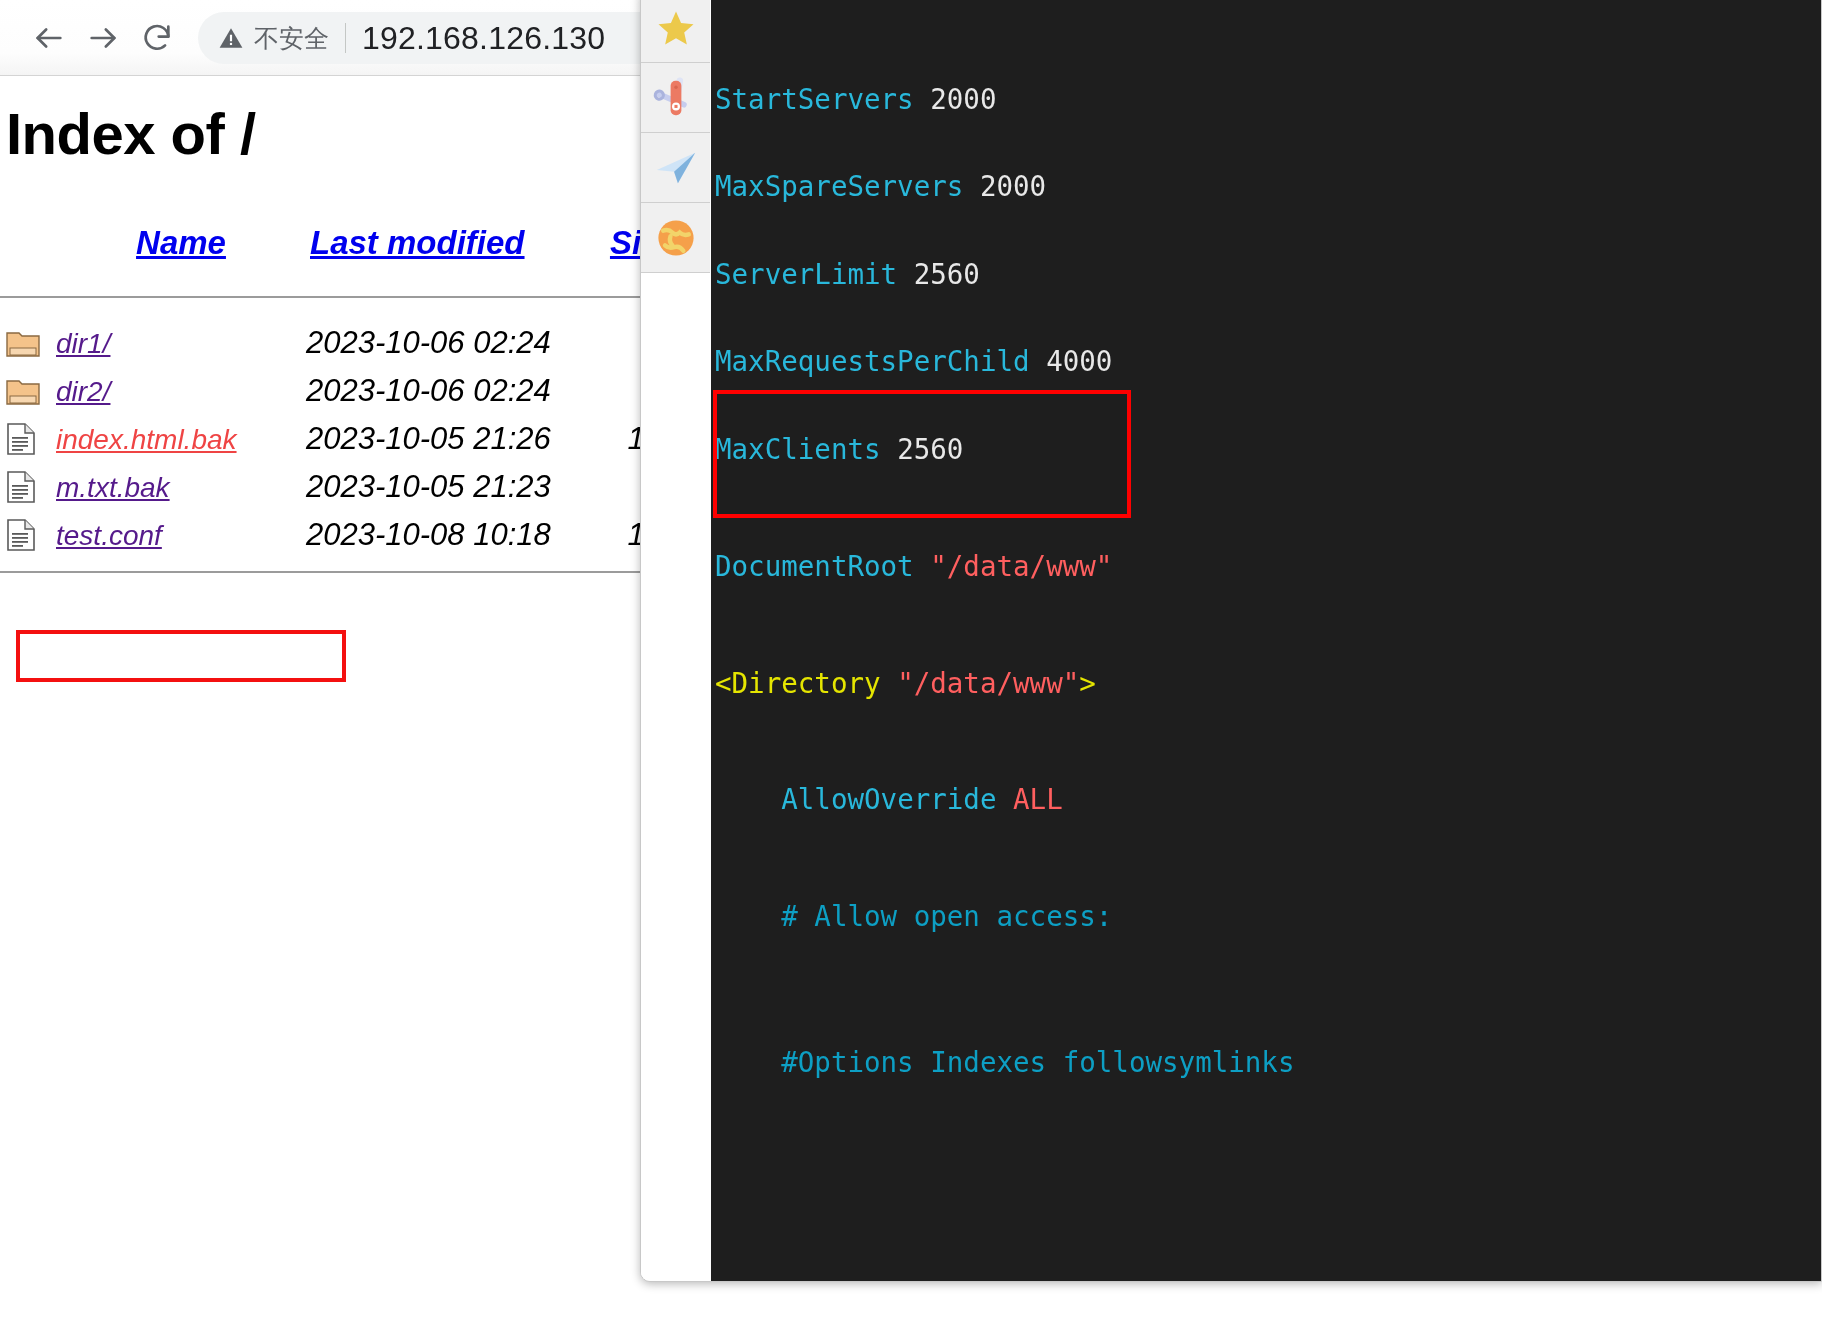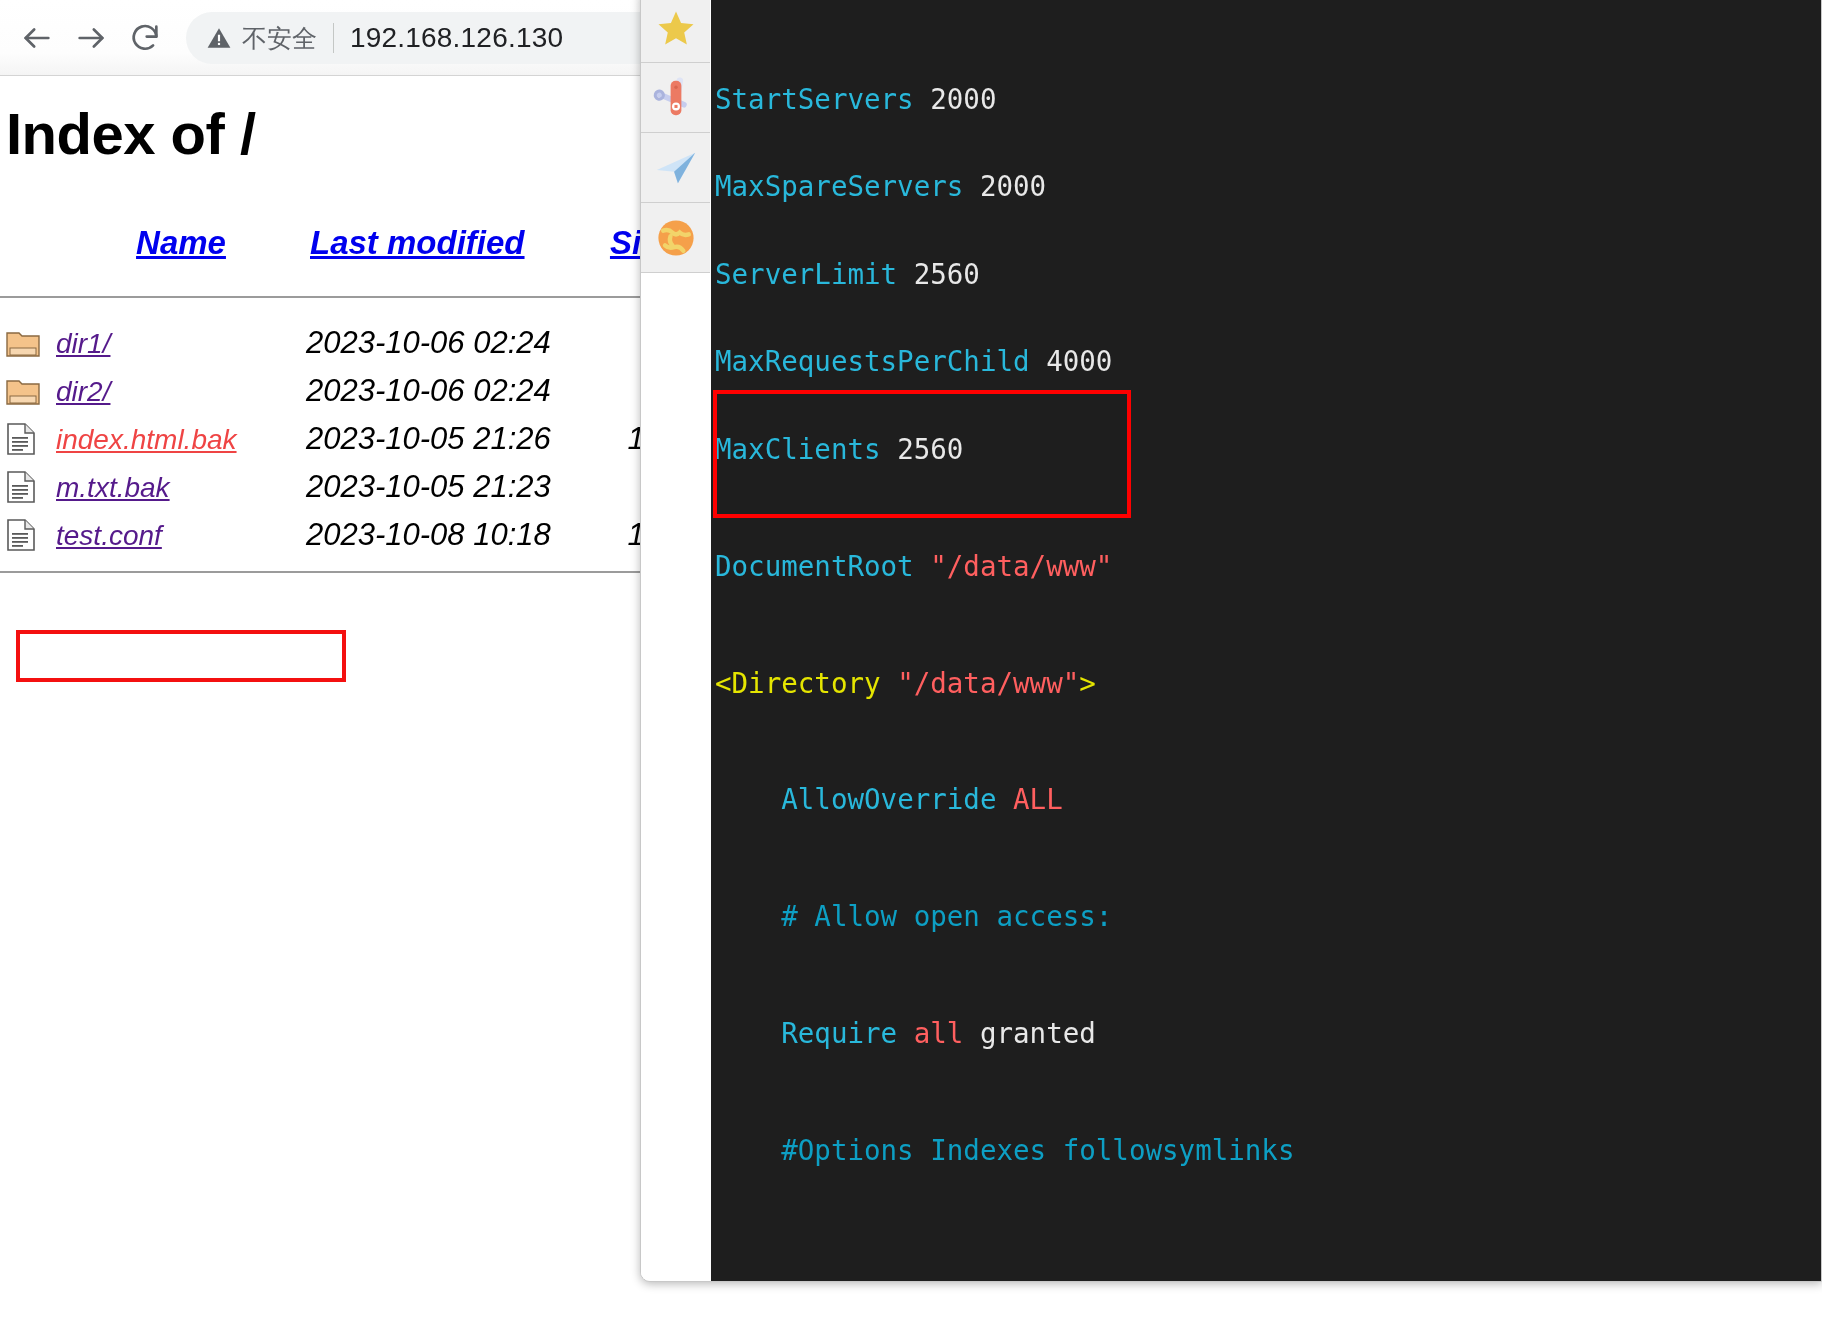--- a/index.html
+++ b/index.html
@@ -17,21 +17,21 @@
   .browser {
     position: absolute; left: 0; top: 0;
     width: 760px; height: 1319px;
     background: #ffffff;
   }
   .browser-toolbar {
     position: relative;
     height: 76px;
     background: linear-gradient(to bottom, #ffffff 0%, #fdfdfd 70%, #f4f4f4 100%);
     display: flex; align-items: center;
-    padding-left: 10px;
+    padding-left: 22px;
   }
   .browser-toolbar::after {
     content:""; position:absolute; left:0; right:0; bottom:0;
     height:1px; background:#d4d4d4;
   }
   .nav-btn {
     width: 54px; height: 54px;
     display: flex; align-items: center; justify-content: center;
     color: #5f6368;
     border-radius: 50%;
@@ -55,21 +55,21 @@
     font-size: 25px; color: #5f6368;
     white-space: nowrap;
     font-family: "DejaVu Sans", sans-serif;
   }
   .omni-sep {
     width: 1px; height: 30px; background: #c4c7c5;
     margin: 0 16px;
     flex: 0 0 auto;
   }
   .omni-url {
-    font-size: 28px; color: #202124; white-space: nowrap;
+    font-size: 32px; color: #202124; white-space: nowrap;
     letter-spacing: .2px;
   }
 
   
   .page {
     position: relative;
     padding: 0 0 0 0;
     background: #fff;
     height: calc(1319px - 76px);
   }
@@ -382,21 +382,20 @@
       <span class="ln"><span class="c-dir">MaxClients</span><span class="c-val"> 2560</span></span>
 
       <span class="ln"><span class="c-dir">DocumentRoot</span><span class="c-str"> "/data/www"</span></span>
 
       <span class="ln"><span class="c-tag">&lt;Directory </span><span class="c-str">"/data/www"</span><span class="c-tag">&gt;</span></span>
 
       <span class="ln"><span class="c-val">    </span><span class="c-dir">AllowOverride</span><span class="c-str"> ALL</span></span>
 
       <span class="ln c-cmt">    # Allow open access:</span>
 
-      <span class="ln"><span class="c-val">    </span><span class="c-dir">Require</span><span class="c-str"> all</span><span class="c-val"> granted</span></span>
 
       <span class="ln c-cmt">    #Options Indexes followsymlinks</span>
 
       
 
       
 
       
       
       

